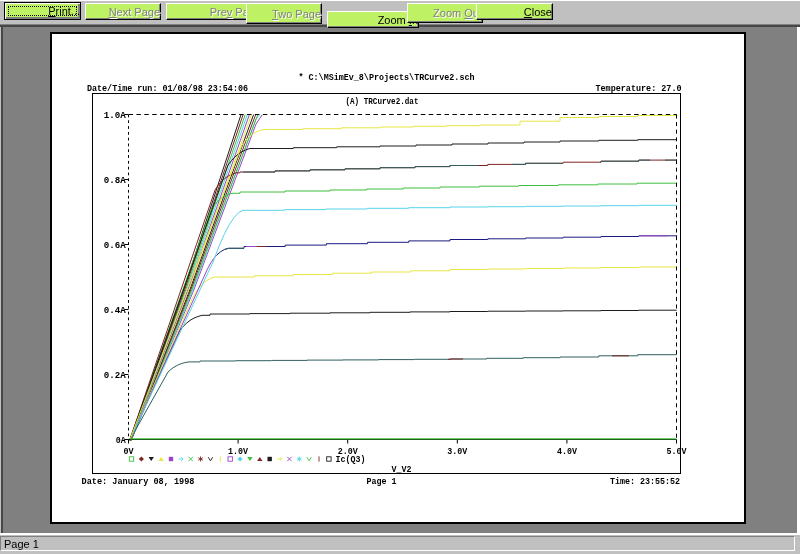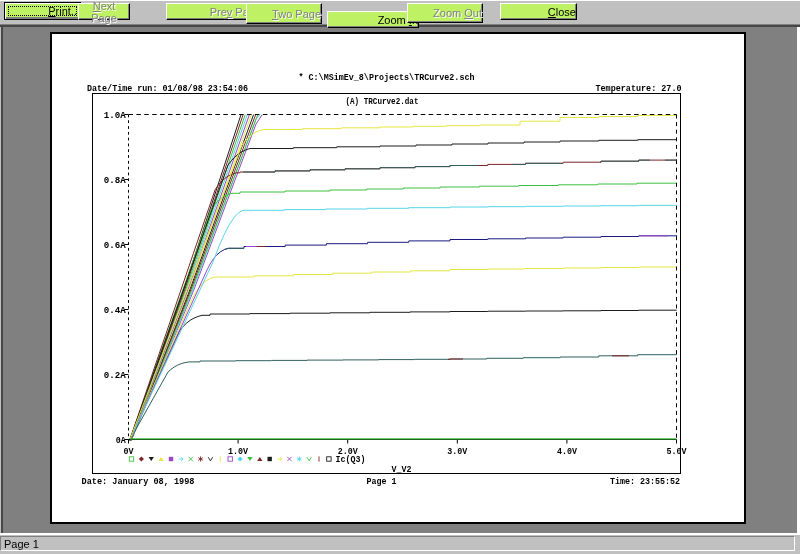--- a/index.html
+++ b/index.html
@@ -37,36 +37,36 @@
 <div id="area"></div>
 <div id="arearight"></div>
 <div id="areabottom"></div>
 <div id="toolbar"></div>
 <div id="tbline1"></div>
 <div id="tbline2"></div>
 <div class="btn def" style="left:4px;top:2px;width:77px;height:18px">
     <span class="focus"></span>
     <span class="bl"><u>P</u>rint...</span>
   </div>
-<div class="btn dis" style="left:78px;top:3px;width:52px;height:17px">
+<div class="btn dis" style="left:85px;top:3px;width:76px;height:17px">
     <span class="bl"><u>N</u>ext Page</span>
   </div>
 <div class="btn dis" style="left:166px;top:3px;width:96px;height:17px">
     <span class="bl">Pre<u>v</u> Page</span>
   </div>
 <div class="btn dis" style="left:246px;top:3px;width:76px;height:21px">
     <span class="bl"><u>T</u>wo Page</span>
   </div>
 <div class="btn" style="left:327px;top:11px;width:92px;height:17px">
     <span class="bl">Zoom <u>I</u>n</span>
   </div>
 <div class="btn dis" style="left:407px;top:3px;width:76px;height:20px">
     <span class="bl">Zoom <u>O</u>ut</span>
   </div>
-<div class="btn" style="left:500px;top:3px;width:77px;height:17px">
+<div class="btn" style="left:476px;top:3px;width:77px;height:17px">
     <span class="bl"><u>C</u>lose</span>
   </div>
 <div id="page"></div>
 <div id="status">
     <div id="spanel">Page 1</div>
   </div>
 <svg width="800" height="554" viewBox="0 0 800 554">
 <polyline points="131.2,440.5 193.8,290.0 256.0,124.0 262.0,115.0" fill="none" stroke="#9a46c8" stroke-width="1.0"></polyline>
 <polyline points="131.1,440.5 192.8,290.0 255.9,119.0 259.9,114.6" fill="none" stroke="#55d4e8" stroke-width="1.0"></polyline>
 <polyline points="131.0,440.5 191.8,290.0 257.8,114.6" fill="none" stroke="#3fbf3f" stroke-width="1.0"></polyline>

